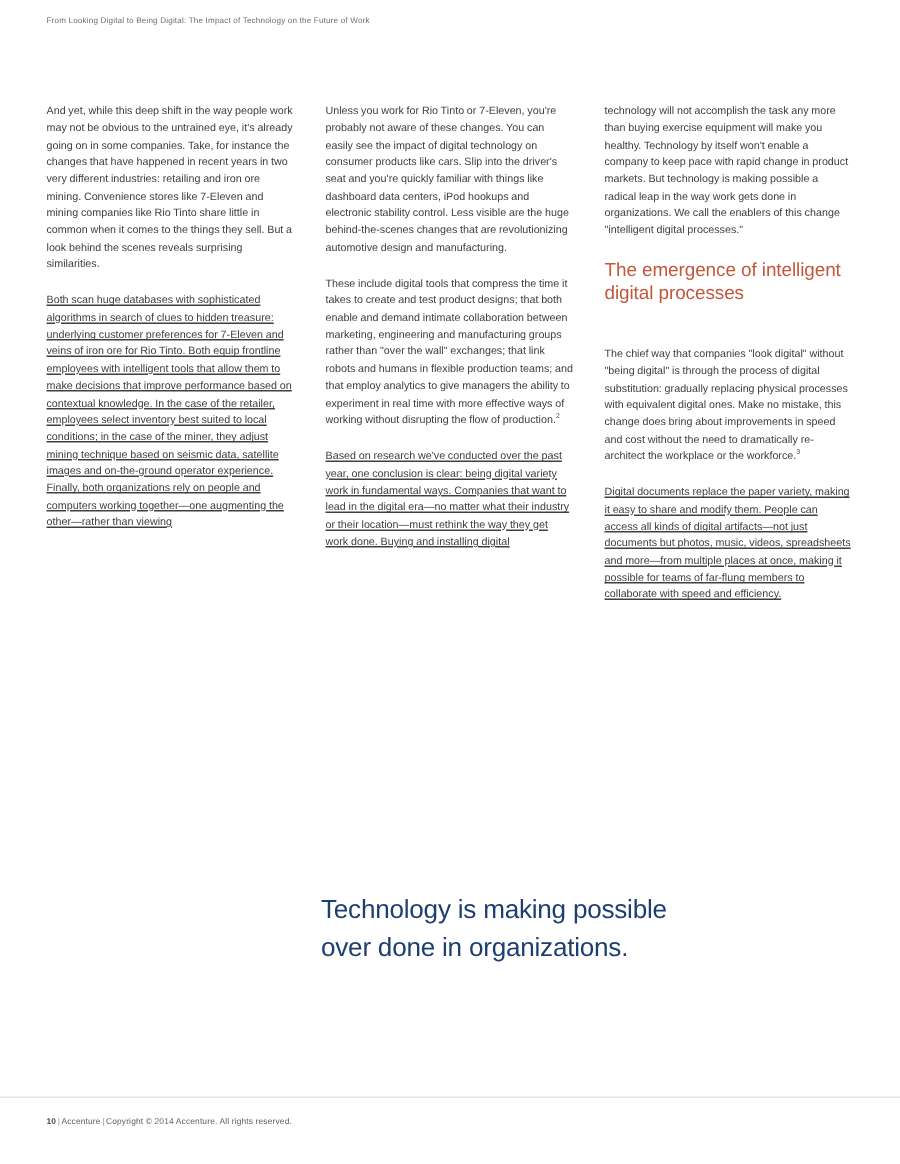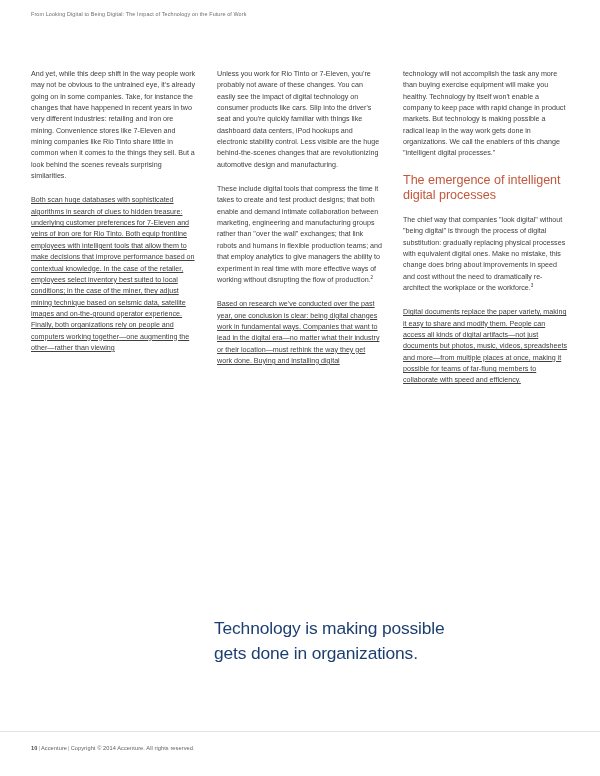--- a/index.html
+++ b/index.html
@@ -67,34 +67,34 @@
   .col p:last-child { margin-bottom: 0; text-decoration: underline; }
 
   sup {
     font-size: 4.6px;
     vertical-align: super;
     line-height: 0;
   }
 
   
   .section-heading {
-    margin: 13px 0 11px 0;
+    margin: 13px 0 27px 0;
     font-size: 12.6px;
     line-height: 15.6px;
     color: #c2573c;
     font-family: "Liberation Sans", sans-serif;
     font-weight: 400;
     letter-spacing: -0.05px;
   }
 
   
   .pullquote {
     position: absolute;
     left: 214px;
-    top: 616px;
+    top: 594px;
     width: 360px;
     font-size: 17.4px;
     line-height: 24.6px;
     color: #1d3f70;
     font-family: "Liberation Sans", sans-serif;
     font-weight: 400;
     letter-spacing: -0.15px;
   }
 
   
@@ -133,35 +133,35 @@
   <div class="columns">
 
     <div class="col">
       <p>And yet, while this deep shift in the way people work may not be obvious to the untrained eye, it's already going on in some companies. Take, for instance the changes that have happened in recent years in two very different industries: retailing and iron ore mining. Convenience stores like 7-Eleven and mining companies like Rio Tinto share little in common when it comes to the things they sell. But a look behind the scenes reveals surprising similarities.</p>
       <p>Both scan huge databases with sophisticated algorithms in search of clues to hidden treasure: underlying customer preferences for 7-Eleven and veins of iron ore for Rio Tinto. Both equip frontline employees with intelligent tools that allow them to make decisions that improve performance based on contextual knowledge. In the case of the retailer, employees select inventory best suited to local conditions; in the case of the miner, they adjust mining technique based on seismic data, satellite images and on-the-ground operator experience. Finally, both organizations rely on people and computers working together—one augmenting the other—rather than viewing</p>
     </div>
 
     <div class="col">
       <p>Unless you work for Rio Tinto or 7-Eleven, you're probably not aware of these changes. You can easily see the impact of digital technology on consumer products like cars. Slip into the driver's seat and you're quickly familiar with things like dashboard data centers, iPod hookups and electronic stability control. Less visible are the huge behind-the-scenes changes that are revolutionizing automotive design and manufacturing.</p>
       <p><span>These include digital tools that compress the time it takes to create and test product designs; that both enable and demand intimate collaboration between marketing, engineering and manufacturing groups rather than "over the wall" exchanges; that link robots and humans in flexible production teams; and that employ analytics to give managers the ability to experiment in real time with more effective ways of working without disrupting the flow of production.</span><sup>2</sup></p>
-      <p>Based on research we've conducted over the past year, one conclusion is clear: being digital changes work in fundamental ways. Companies that want to lead in the digital era—no matter what their industry or their location—must rethink the way they get work done. Buying and installing digital</p>
+      <p>Based on research we've conducted over the past year, one conclusion is clear: being digital variety work in fundamental ways. Companies that want to lead in the digital era—no matter what their industry or their location—must rethink the way they get work done. Buying and installing digital</p>
     </div>
 
     <div class="col">
       <p>technology will not accomplish the task any more than buying exercise equipment will make you healthy. Technology by itself won't enable a company to keep pace with rapid change in product markets. But technology is making possible a radical leap in the way work gets done in organizations. We call the enablers of this change "intelligent digital processes."</p>
       <h2 class="section-heading">The emergence of intelligent digital processes</h2>
       <p><span>The chief way that companies "look digital" without "being digital" is through the process of digital substitution: gradually replacing physical processes with equivalent digital ones. Make no mistake, this change does bring about improvements in speed and cost without the need to dramatically re-architect the workplace or the workforce.</span><sup>3</sup></p>
       <p>Digital documents replace the paper variety, making it easy to share and modify them. People can access all kinds of digital artifacts—not just documents but photos, music, videos, spreadsheets and more—from multiple places at once, making it possible for teams of far-flung members to collaborate with speed and efficiency.</p>
     </div>
 
   </div>
 
   <div class="pullquote">
     <div>Technology is making possible</div>
-    <div>gets done in organizations.</div>
+    <div>over done in organizations.</div>
   </div>
 
   <div class="footer-rule"></div>
 
   <div class="footer">
     <span class="pagenum">10</span><span class="sep">|</span><span>Accenture</span><span class="sep">|</span><span>Copyright © 2014 Accenture. All rights reserved.</span>
   </div>
 
 </div>
 

